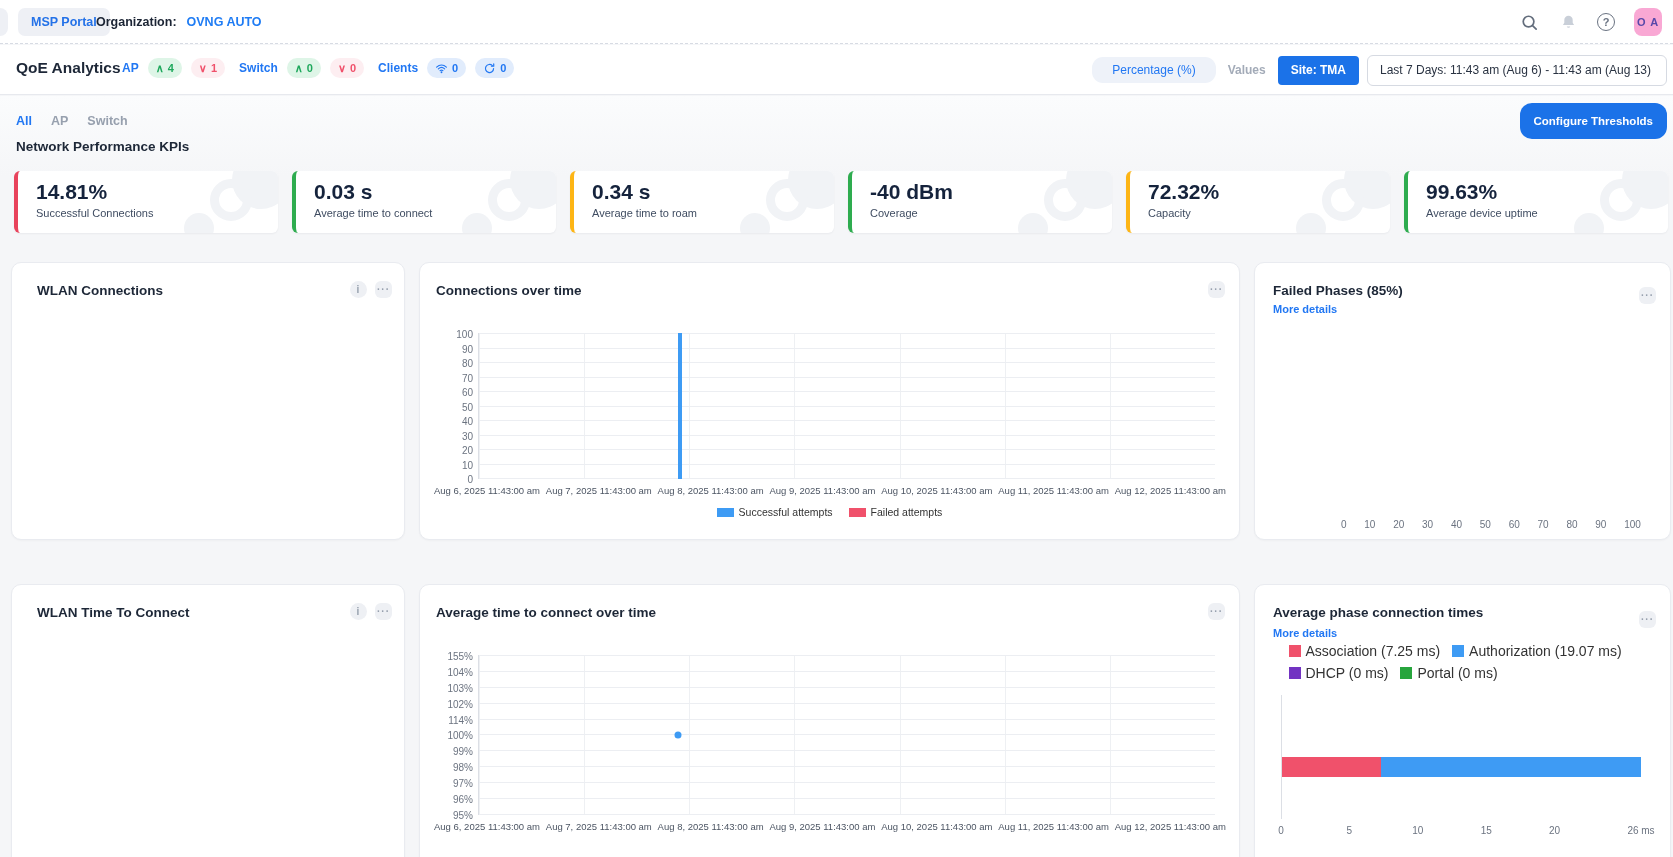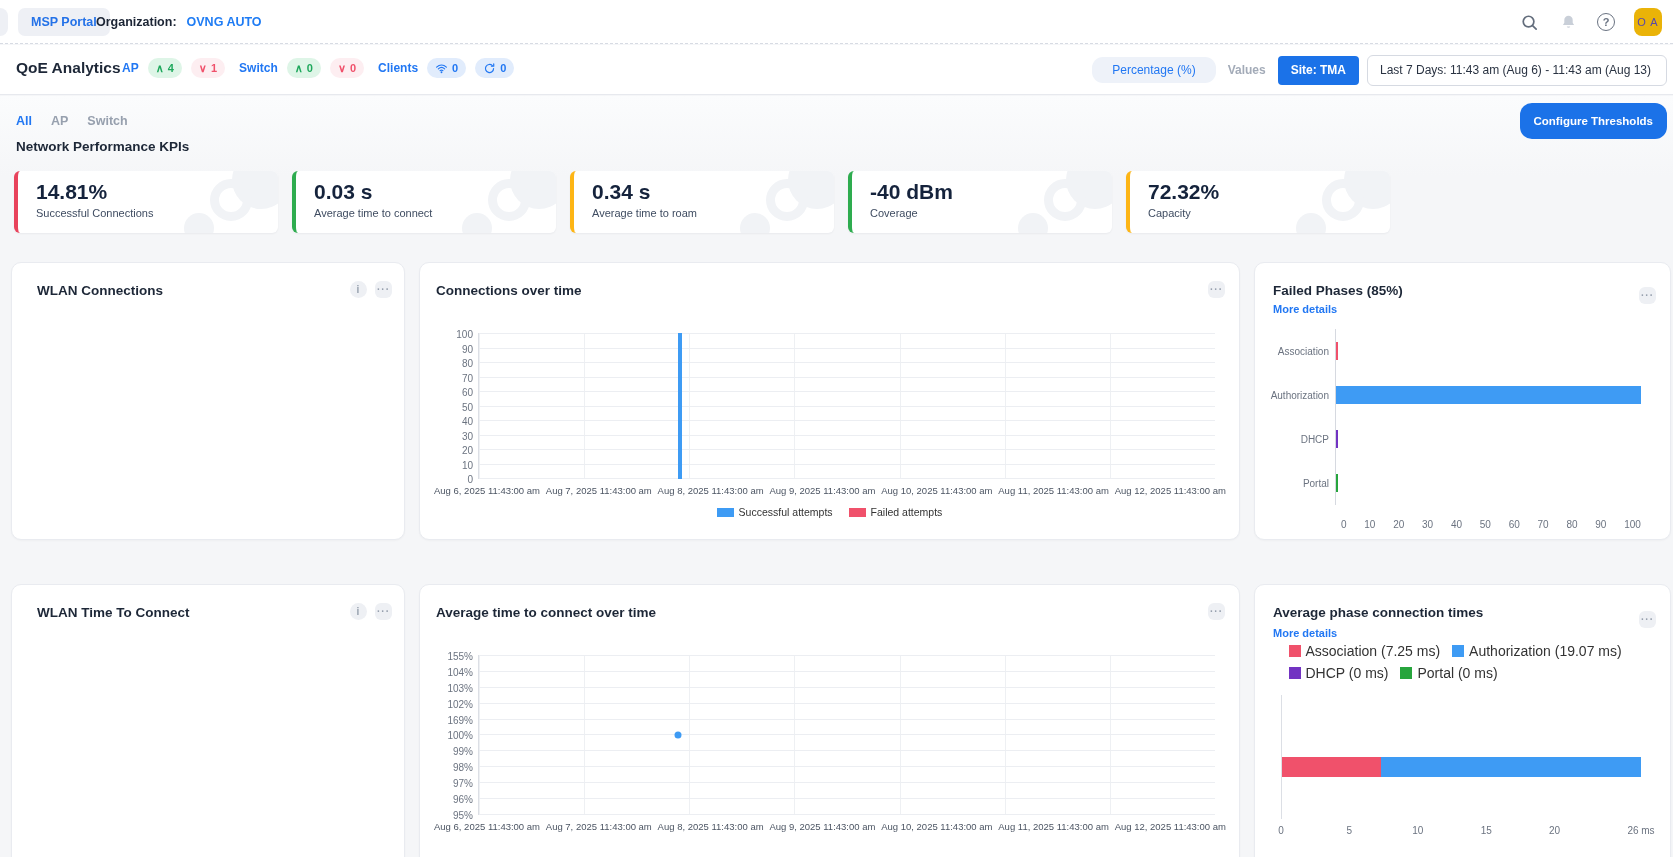--- a/index.html
+++ b/index.html
@@ -9,21 +9,21 @@
   
   .topbar{position:absolute;left:0;top:0;width:1673px;height:44px;background:#fff;border-bottom:1px dashed #d7dbe3;z-index:5}
   .edge-sliver{position:absolute;left:-9px;top:8px;width:17px;height:28px;background:#eef0f5;border-radius:8px}
   .msp-btn{position:absolute;left:18px;top:8px;height:28px;padding:0 13px;background:#eef0f5;border:none;border-radius:7px;color:#2472e8;font-weight:bold;font-size:12.5px;font-family:inherit;cursor:pointer}
   .org-wrap{position:absolute;left:96px;top:15px;font-size:12.5px;font-weight:bold}
   .org-label{color:#1b2434}
   .org-value{color:#1f7cf4;margin-left:10px;cursor:pointer}
   .top-icons{position:absolute;right:11px;top:0;height:44px;display:flex;align-items:center;gap:19px}
   .tico{width:20px;height:20px;display:flex;align-items:center;justify-content:center;cursor:pointer}
   .help-circle{width:18px;height:18px;border:1.6px solid #6a7382;border-radius:50%;color:#6a7382;font-size:11px;font-weight:bold;display:flex;align-items:center;justify-content:center;cursor:pointer}
-  .avatar{width:28px;height:28px;border-radius:8px;background:#eab308;color:#5748a9;font-size:11px;font-weight:normal;display:flex;align-items:center;justify-content:center;letter-spacing:1px;cursor:pointer}
+  .avatar{width:28px;height:28px;border-radius:8px;background:#f9a8d4;color:#5748a9;font-size:11px;font-weight:bold;display:flex;align-items:center;justify-content:center;letter-spacing:1px;cursor:pointer}
 
   
   .subheader{position:absolute;left:0;top:45px;width:1673px;height:50px;background:#fff;border-bottom:1px solid #e7e9ee;z-index:4}
   .qoe-title{position:absolute;left:16px;top:14px;font-size:15.5px;font-weight:bold;color:#1d2737}
   .chips{position:absolute;left:122px;top:13px;display:flex;align-items:center;gap:9px}
   .chip-label{color:#2177f3;font-size:12px;font-weight:bold;margin-left:5px}
   .pill{display:inline-flex;align-items:center;gap:4px;height:20px;padding:0 8px;border-radius:10px;font-size:11px;font-weight:bold;cursor:default}
   .pill.up{background:#def5e7;color:#1ea85c}
   .pill.down{background:#fdeef1;color:#f0516b}
   .pill.blue{background:#e1ecfc;color:#2177f3}
@@ -238,20 +238,29 @@
     <div class="kpi-card" style="border-left-color: rgb(253, 181, 21);">
       <div class="kpi-deco">
         <i class="c1"></i>
         <i class="c2"></i>
         <i class="c3"></i>
       </div>
       <div class="kpi-value">72.32%</div>
       <div class="kpi-label">Capacity</div>
     </div>
 
+    <div class="kpi-card" style="border-left-color: rgb(46, 172, 79);">
+      <div class="kpi-deco">
+        <i class="c1"></i>
+        <i class="c2"></i>
+        <i class="c3"></i>
+      </div>
+      <div class="kpi-value">99.63%</div>
+      <div class="kpi-label">Average device uptime</div>
+    </div>
   </div>
 
 <div class="card" id="cardA">
   <h3>WLAN Connections</h3>
   <span class="iconbtn round" style="right:37px;top:18px">i</span>
   <span class="iconbtn" style="right:12px;top:18px">···</span>
   <div class="donut" id="donutA" style="background: conic-gradient(rgb(232, 73, 95) 0deg, rgb(232, 73, 95) 14.81%, rgb(237, 239, 243) 14.81%, rgb(237, 239, 243) 100%);">
     <div class="donut-hole">
         <span class="donut-center">14.81%</span>
       </div>
@@ -325,50 +334,20 @@
         <i class="swatch" style="background-color: rgb(240, 81, 107);"></i>
         <span>Failed attempts</span>
       </span>
     </div>
 </div>
 
 <div class="card" id="cardC">
   <h3>Failed Phases (85%)</h3>
   <a class="more-link" style="left:18px;top:40px">More details</a>
   <span class="iconbtn" style="right:14px;top:24px">···</span>
-  <div class="fp-rows">
-
-      <div class="fp-row">
-        <span class="fp-label">Association</span>
-        <div class="fp-track">
-          <div class="fp-bar" style="width: 2px; background-color: rgb(240, 81, 107);"></div>
-        </div>
-      </div>
-
-      <div class="fp-row">
-        <span class="fp-label">Authorization</span>
-        <div class="fp-track">
-          <div class="fp-bar" style="width: 100%; background-color: rgb(62, 155, 244);"></div>
-        </div>
-      </div>
-
-      <div class="fp-row">
-        <span class="fp-label">DHCP</span>
-        <div class="fp-track">
-          <div class="fp-bar" style="width: 2px; background-color: rgb(114, 51, 194);"></div>
-        </div>
-      </div>
-
-      <div class="fp-row">
-        <span class="fp-label">Portal</span>
-        <div class="fp-track">
-          <div class="fp-bar" style="width: 2px; background-color: rgb(39, 165, 61);"></div>
-        </div>
-      </div>
-    </div>
   <div class="fp-ticks">
 
   <span>0</span>
       <span>10</span>
       <span>20</span>
       <span>30</span>
       <span>40</span>
       <span>50</span>
       <span>60</span>
       <span>70</span>
@@ -397,21 +376,21 @@
         <div class="gridrow">
           <span class="ylab">104%</span>
         </div>
         <div class="gridrow">
           <span class="ylab">103%</span>
         </div>
         <div class="gridrow">
           <span class="ylab">102%</span>
         </div>
         <div class="gridrow">
-          <span class="ylab">169%</span>
+          <span class="ylab">114%</span>
         </div>
         <div class="gridrow">
           <span class="ylab">100%</span>
         </div>
         <div class="gridrow">
           <span class="ylab">99%</span>
         </div>
         <div class="gridrow">
           <span class="ylab">98%</span>
         </div>

